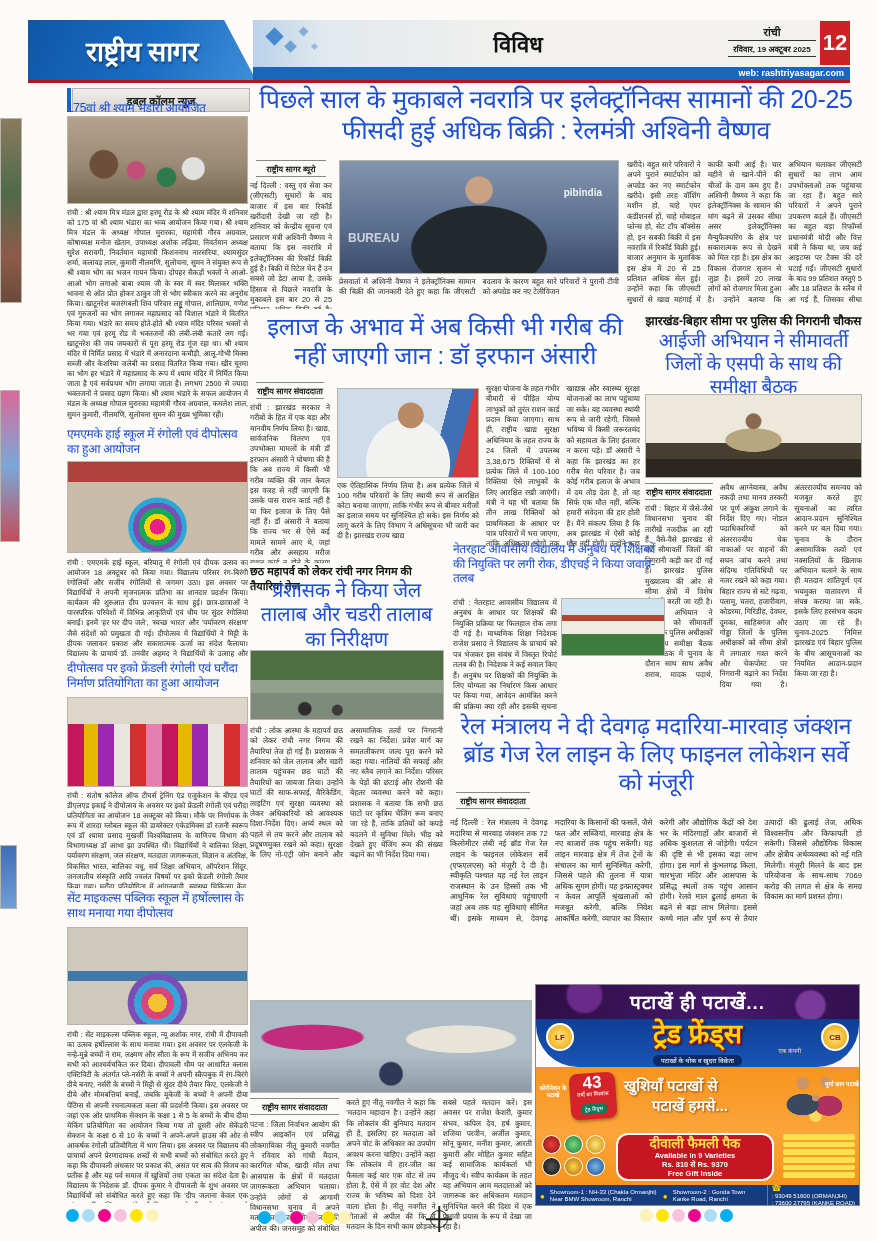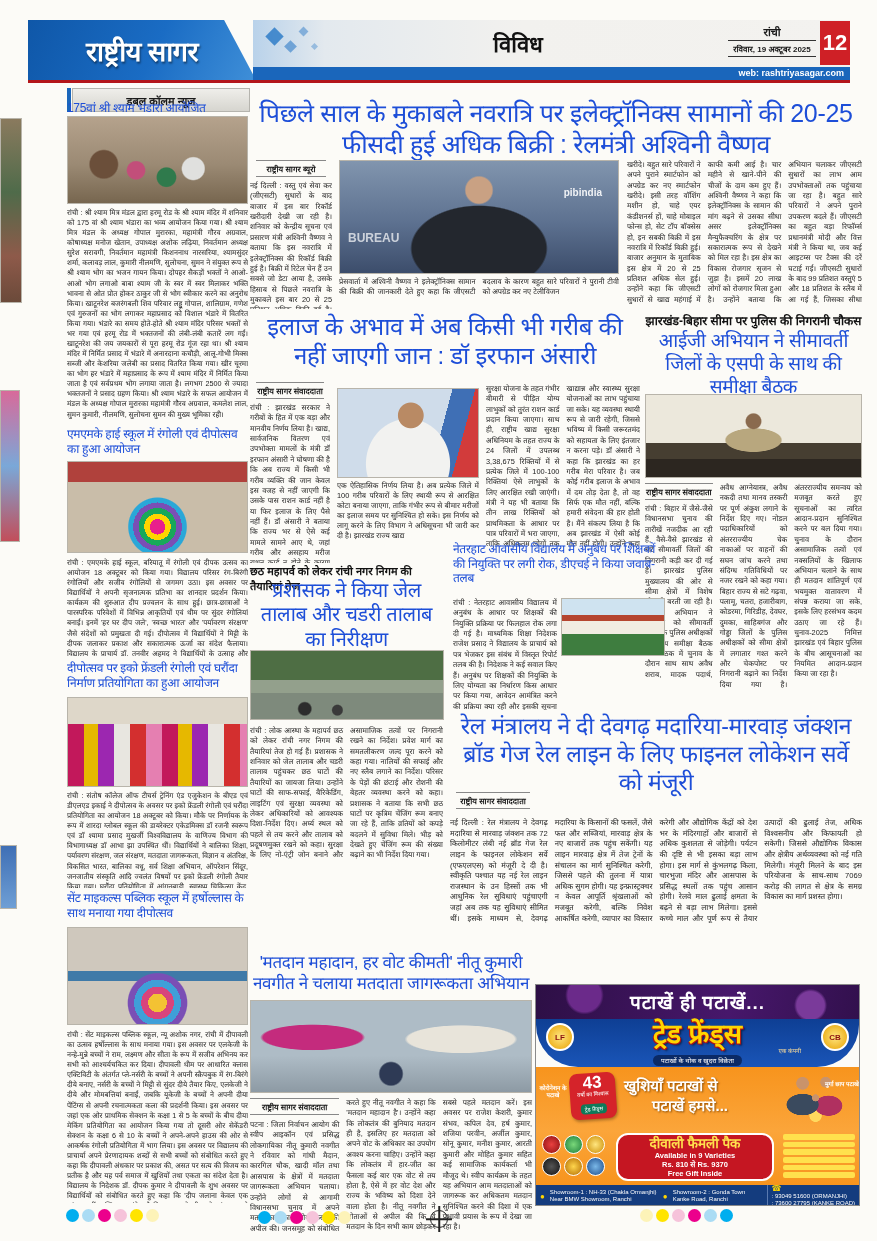--- a/index.html
+++ b/index.html
@@ -182,21 +182,21 @@
   <div class="abs body-txt" style="left:67px;top:558px;width:181px;height:100px;font-size:7.2px;">रांची : एमएमके हाई स्कूल, बरियातू में रंगोली एवं दीपक उत्सव का आयोजन 18 अक्टूबर को किया गया। विद्यालय परिसर रंग-बिरंगी रंगोलियों और सजीव रंगोलियों से जगमग उठा। इस अवसर पर विद्यार्थियों ने अपनी सृजनात्मक प्रतिभा का शानदार प्रदर्शन किया। कार्यक्रम की शुरुआत दीप प्रज्वलन के साथ हुई। छात्र-छात्राओं ने पारस्परिक परिवेशों में विभिन्न आकृतियों एवं थीम पर सुंदर रंगोलियां बनाईं। इनमें 'हर घर दीप जले', 'स्वच्छ भारत' और 'पर्यावरण संरक्षण' जैसे संदेशों को प्रमुखता दी गई। दीपोत्सव में विद्यार्थियों ने मिट्टी के दीपक जलाकर प्रकाश और सकारात्मक ऊर्जा का संदेश फैलाया। विद्यालय के प्राचार्य डॉ. तनवीर अहमद ने विद्यार्थियों के उत्साह और सृजनशीलता की सराहना की। उन्होंने कहा कि इस प्रकार के आयोजन विद्यार्थियों में भारतीय संस्कृति, परंपरा और सौहार्द का भाव मजबूत करते हैं। कार्यक्रम में सभी शिक्षकों और विद्यार्थियों ने बढ़-चढ़कर हिस्सा लिया। विद्यालय परिसर को दीपमालाओं से सजाया गया।</div>
 
   <div class="abs headline" style="left:67px;top:661px;width:181px;font-size:12px;">दीपोत्सव पर इको फ्रेंडली रंगोली एवं घरौंदा निर्माण प्रतियोगिता का हुआ आयोजन</div>
   <div class="abs photo ph-l3" style="left:67px;top:697px;width:181px;height:90px;"></div>
   <div class="abs body-txt" style="left:67px;top:791px;width:181px;height:97px;font-size:7.2px;">रांची : संतोष कॉलेज ऑफ टीचर्स ट्रेनिंग एंड एजुकेशन के बीएड एवं डीएलएड इकाई ने दीपोत्सव के अवसर पर इको फ्रेंडली रंगोली एवं घरौंदा प्रतियोगिता का आयोजन 18 अक्टूबर को किया। मौके पर निर्णायक के रूप में शारदा ग्लोबल स्कूल की डायरेक्टर एकेडमिक्स डॉ रजनी स्वरूप एवं डॉ श्यामा प्रसाद मुखर्जी विश्वविद्यालय के वाणिज्य विभाग की विभागाध्यक्ष डॉ आभा झा उपस्थित थीं। विद्यार्थियों ने बालिका शिक्षा, पर्यावरण संरक्षण, जल संरक्षण, मतदाता जागरूकता, विज्ञान व अंतरिक्ष, विकसित भारत, बालिका वधू, सर्व शिक्षा अभियान, ऑपरेशन सिंदूर, जनजातीय संस्कृति आदि ज्वलंत विषयों पर इको फ्रेंडली रंगोली तैयार किया गया। घरौंदा प्रतियोगिता में आंगनबाड़ी, स्वास्थ्य चिकित्सा केंद्र, पारंपरिक आवास प्रणाली एवं आर्टिफिशियल इंटेलिजेंस आधारित शिक्षा, कृषि, स्वास्थ्य व्यवस्था आदि को दर्शाया गया। निर्णायक सदस्यों एवं शिक्षकों ने विद्यार्थियों की रचनात्मकता की प्रशंसा की।</div>
 
   <div class="abs headline" style="left:67px;top:891px;width:181px;font-size:12px;">सेंट माइकल्स पब्लिक स्कूल में हर्षोल्लास के साथ मनाया गया दीपोत्सव</div>
   <div class="abs photo ph-l4" style="left:67px;top:927px;width:181px;height:98px;"></div>
   <div class="abs body-txt" style="left:67px;top:1030px;width:181px;height:173px;font-size:7.2px;">रांची : सेंट माइकल्स पब्लिक स्कूल, न्यू अशोक नगर, रांची में दीपावली का उत्सव हर्षोल्लास के साथ मनाया गया। इस अवसर पर एलकेजी के नन्हे-मुन्ने बच्चों ने राम, लक्ष्मण और सीता के रूप में सजीव अभिनय कर सभी को आश्चर्यचकित कर दिया। दीपावली थीम पर आधारित क्लास एक्टिविटी के अंतर्गत प्ले-नर्सरी के बच्चों ने अपनी स्क्रैपबुक में रंग-बिरंगे दीये बनाए, नर्सरी के बच्चों ने मिट्टी से सुंदर दीये तैयार किए, एलकेजी ने दीये और मोमबत्तियां बनाईं, जबकि यूकेजी के बच्चों ने अपनी दीया पेंटिंग्स से अपनी रचनात्मकता कला की प्रदर्शनी किया। इस अवसर पर जहां एक ओर प्राथमिक सेक्शन के कक्षा 1 से 5 के बच्चों के बीच दीया मेकिंग प्रतियोगिता का आयोजन किया गया तो दूसरी ओर सेकेंडरी सेक्शन के कक्षा 6 से 10 के बच्चों ने अपने-अपने हाउस की ओर से आकर्षक रंगोली प्रतियोगिता में भाग लिया। इस अवसर पर विद्यालय की प्राचार्या अपने प्रेरणादायक शब्दों से सभी बच्चों को संबोधित करते हुए कहा कि दीपावली अंधकार पर प्रकाश की, असत पर सत्य की विजय का प्रतीक है और यह पर्व समाज में खुशियों तथा एकता का संदेश देता है। विद्यालय के निदेशक डॉ. दीपक कुमार ने दीपावली के शुभ अवसर पर विद्यार्थियों को संबोधित करते हुए कहा कि 'दीप जलाना केवल एक परंपरा नहीं, बल्कि यह संदेश है कि हम अपने भीतर के अंधकार को मिटाकर ज्ञान, प्रेम और सद्भाव का प्रकाश फैलाएं।' अंत में उन्होंने सभी प्रतिभागियों और विजेताओं को बधाई दी तथा सभी को दीपावली की हार्दिक शुभकामनाएं देकर अपना आभार प्रकट किया। कार्यक्रम का समापन बच्चों के द्वारा मंच पर प्रतीकात्मक रूप से पटाखे फोड़कर किया गया, जिससे पूरा वातावरण उमंग और रोशनी से जगमग उठा।</div>
 
-  <div class="abs headline" style="left:250px;top:98px;width:612px;font-size:25px;text-align:center;">पिछले साल के मुकाबले नवरात्रि पर इलेक्ट्रॉनिक्स सामानों की 20-25 फीसदी हुई अधिक बिक्री : रेलमंत्री अश्विनी वैष्णव</div>
+  <div class="abs headline" style="left:250px;top:84px;width:612px;font-size:25px;text-align:center;">पिछले साल के मुकाबले नवरात्रि पर इलेक्ट्रॉनिक्स सामानों की 20-25 फीसदी हुई अधिक बिक्री : रेलमंत्री अश्विनी वैष्णव</div>
   <div class="abs" style="left:250px;top:160px;width:82px;">
     <div class="byline">राष्ट्रीय सागर ब्यूरो</div>
     <div class="body-txt" style="height:128px;">नई दिल्ली : वस्तु एवं सेवा कर (जीएसटी) सुधारों के बाद बाजार में इस बार रिकॉर्ड खरीदारी देखी जा रही है। शनिवार को केन्द्रीय सूचना एवं प्रसारण मंत्री अश्विनी वैष्णव ने बताया कि इस नवरात्रि में इलेक्ट्रॉनिक्स की रिकॉर्ड बिक्री हुई है। बिक्री में रिटेल चेन हैं उन सबसे जो डेटा आया है, उसके हिसाब से पिछले नवरात्रि के मुकाबले इस बार 20 से 25 प्रतिशत अधिक बिक्री हुई है। इसमें 85 इंच टीवी का तो स्टॉक खत्म हो गया है। नेशनल मीडिया सेंटर में शनिवार को आयोजित</div>
   </div>
   <div class="abs photo ph-a" style="left:339px;top:160px;width:280px;height:114px;">
     <span class="watermark" style="right:16px;top:26px;font-size:10px;">pibindia</span>
     <span class="watermark" style="left:8px;bottom:28px;font-size:12px;opacity:.7;">BUREAU</span>
   </div>
   <div class="abs caption cols2" style="left:339px;top:277px;width:280px;height:30px;font-weight:400;">प्रेसवार्ता में अश्विनी वैष्णव ने इलेक्ट्रॉनिक्स सामान की बिक्री की जानकारी देते हुए कहा कि जीएसटी बदलाव के कारण बहुत सारे परिवारों ने पुरानी टीवी को अपग्रेड कर नए टेलीविजन</div>
   <div class="abs body-txt cols3" style="left:627px;top:160px;width:235px;height:147px;">खरीदे। बहुत सारे परिवारों ने अपने पुराने स्मार्टफोन को अपग्रेड कर नए स्मार्टफोन खरीदे। इसी तरह वॉशिंग मशीन हो, चाहे एयर कंडीशनर्स हों, चाहे मोबाइल फोन्स हो, सेट टॉप बॉक्सेस हो, इन सबकी बिक्री में इस नवरात्रि में रिकॉर्ड बिक्री हुई। बाजार अनुमान के मुताबिक इस क्षेत्र में 20 से 25 प्रतिशत अधिक सेल हुई। उन्होंने कहा कि जीएसटी सुधारों से खाद्य महंगाई में काफी कमी आई है। चार महीने से खाने-पीने की चीजों के दाम कम हुए हैं। अश्विनी वैष्णव ने कहा कि इलेक्ट्रॉनिक्स के सामान की मांग बढ़ने से उसका सीधा असर इलेक्ट्रॉनिक्स मैन्युफैक्चरिंग के क्षेत्र पर सकारात्मक रूप से देखने को मिल रहा है। इस क्षेत्र का विकास रोजगार सृजन से जुड़ा है। इसमें 20 लाख लोगों को रोजगार मिला हुआ है। उन्होंने बताया कि अभियान चलाकर जीएसटी सुधारों का लाभ आम उपभोक्ताओं तक पहुंचाया जा रहा है। बहुत सारे परिवारों ने अपने पुराने उपकरण बदले हैं। जीएसटी का बहुत बड़ा रिफॉर्म्स प्रधानमंत्री मोदी और वित्त मंत्री ने किया था, जब कई आइटम्स पर टैक्स की दरें घटाई गईं। जीएसटी सुधारों के बाद 99 प्रतिशत वस्तुएं 5 और 18 प्रतिशत के स्लैब में आ गई हैं, जिसका सीधा लाभ आम उपभोक्ता को मिल रहा है। सामान्य रूप से बाजार में इस बार त्योहारी खरीदारी का उत्साह साफ देखा जा रहा है और कारोबारियों ने भी इसे ऐतिहासिक बताया है।</div>
@@ -228,21 +228,20 @@
     <div class="photo ph-e" style="float:right;width:104px;height:58px;margin:0 0 3px 4px;"></div>
     <div class="body-txt" style="height:112px;">रांची : नेतरहाट आवासीय विद्यालय में अनुबंध के आधार पर शिक्षकों की नियुक्ति प्रक्रिया पर फिलहाल रोक लगा दी गई है। माध्यमिक शिक्षा निदेशक राजेश प्रसाद ने विद्यालय के प्राचार्य को पत्र भेजकर इस संबंध में विस्तृत रिपोर्ट तलब की है। निदेशक ने कई सवाल किए हैं। अनुबंध पर शिक्षकों की नियुक्ति के लिए योग्यता का निर्धारण किस आधार पर किया गया, आवेदन आमंत्रित करने की प्रक्रिया क्या रही और इसकी सूचना किस माध्यम से दी गई। अनुबंध आधारित नियुक्ति का निर्णय किस स्तर पर लिया गया, इस प्रक्रिया पर सवाल उठने लगे थे। निदेशालय ने इस पर हस्तक्षेप किया है और प्राचार्य से विस्तृत रिपोर्ट तलब की है।</div>
   </div>
 
   <div class="abs headline" style="left:450px;top:712px;width:412px;font-size:23px;text-align:center;">रेल मंत्रालय ने दी देवगढ़ मदारिया-मारवाड़ जंक्शन ब्रॉड गेज रेल लाइन के लिए फाइनल लोकेशन सर्वे को मंजूरी</div>
   <div class="abs" style="left:450px;top:792px;width:86px;">
     <div class="byline">राष्ट्रीय सागर संवाददाता</div>
   </div>
   <div class="abs body-txt cols4" style="left:450px;top:818px;width:412px;height:168px;font-size:7.6px;">नई दिल्ली : रेल मंत्रालय ने देवगढ़ मदारिया से मारवाड़ जंक्शन तक 72 किलोमीटर लंबी नई ब्रॉड गेज रेल लाइन के फाइनल लोकेशन सर्वे (एफएलएस) को मंजूरी दे दी है। स्वीकृति पश्चात यह नई रेल लाइन राजस्थान के उन हिस्सों तक भी आधुनिक रेल सुविधाएं पहुंचाएगी जहां अब तक यह सुविधाएं सीमित थीं। इसके माध्यम से, देवगढ़ मदारिया के किसानों की फसलें, जैसे फल और सब्जियां, मारवाड़ क्षेत्र के नए बाजारों तक पहुंच सकेंगी। यह लाइन मारवाड़ क्षेत्र में तेज ट्रेनों के संचालन का मार्ग सुनिश्चित करेगी, जिससे पहले की तुलना में यात्रा अधिक सुगम होगी। यह इन्फ्रास्ट्रक्चर न केवल आपूर्ति श्रृंखलाओं को मजबूत करेगी, बल्कि निवेश आकर्षित करेगी, व्यापार का विस्तार करेगी और औद्योगिक केंद्रों को देश भर के मंदिरगाहों और बाजारों से अधिक कुशलता से जोड़ेगी। पर्यटन की दृष्टि से भी इसका बड़ा लाभ होगा। इस मार्ग से कुंभलगढ़ किला, चारभुजा मंदिर और आसपास के प्रसिद्ध स्थलों तक पहुंच आसान होगी। रेलवे माल ढुलाई क्षमता के बढ़ने से बड़ा लाभ मिलेगा। इससे कच्चे माल और पूर्ण रूप से तैयार उत्पादों की ढुलाई तेज, अधिक विश्वसनीय और किफायती हो सकेगी। जिससे औद्योगिक विकास और क्षेत्रीय अर्थव्यवस्था को नई गति मिलेगी। मंजूरी मिलने के बाद इस परियोजना के साथ-साथ 7069 करोड़ की लागत से क्षेत्र के समग्र विकास का मार्ग प्रशस्त होगा।</div>
 
-  <div class="abs headline" style="left:250px;top:953px;width:282px;font-size:17px;text-align:center;">'मतदान महादान, हर वोट कीमती' नीतू कुमारी नवगीत ने चलाया मतदाता जागरूकता अभियान</div>
   <div class="abs photo ph-g" style="left:250px;top:1000px;width:282px;height:93px;"></div>
   <div class="abs" style="left:250px;top:1098px;width:282px;height:142px;column-count:3;column-gap:7px;">
     <div class="byline" style="margin:0 0 5px 0;">राष्ट्रीय सागर संवाददाता</div>
     <div class="body-txt" style="overflow:visible;">पटना : जिला निर्वाचन आयोग की स्वीप आइकॉन एवं प्रसिद्ध लोकगायिका नीतू कुमारी नवगीत ने रविवार को गांधी मैदान, कारगिल चौक, खादी मॉल तथा आसपास के क्षेत्रों में मतदाता जागरूकता अभियान चलाया। उन्होंने लोगों से आगामी विधानसभा चुनाव में अपने मताधिकार का प्रयोग करने की अपील की। जनसमूह को संबोधित करते हुए नीतू नवगीत ने कहा कि 'मतदान महादान है'। उन्होंने कहा कि लोकतंत्र की बुनियाद मतदान ही है, इसलिए हर मतदाता को अपने वोट के अधिकार का उपयोग अवश्य करना चाहिए। उन्होंने कहा कि लोकतंत्र में हार-जीत का फैसला कई बार एक वोट से तय होता है, ऐसे में हर वोट देश और राज्य के भविष्य को दिशा देने वाला होता है। नीतू नवगीत ने श्रोताओं से अपील की कि वे मतदान के दिन सभी काम छोड़कर सबसे पहले मतदान करें। इस अवसर पर राजेश केशरी, कुमार संभव, कपिल देव, हर्ष कुमार, शजिया परवीन, अर्जील कुमार, सोनू कुमार, मनीश कुमार, आरती कुमारी और मोहित कुमार सहित कई सामाजिक कार्यकर्ता भी मौजूद थे। स्वीप कार्यक्रम के तहत यह अभियान आम मतदाताओं को जागरूक कर अधिकतम मतदान सुनिश्चित करने की दिशा में एक प्रभावी प्रयास के रूप में देखा जा रहा है।</div>
   </div>
 
   <div class="abs ad">
     <div class="ad-top">पटाखें ही पटाखें...</div>
     <div class="ad-banner">
       <div class="ad-logo" style="left:10px;top:4px;">LF</div>

